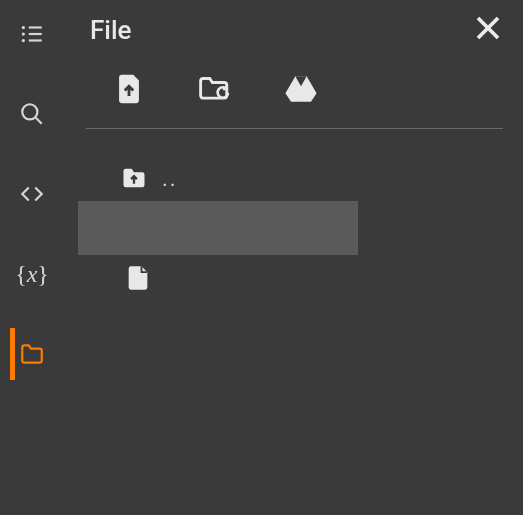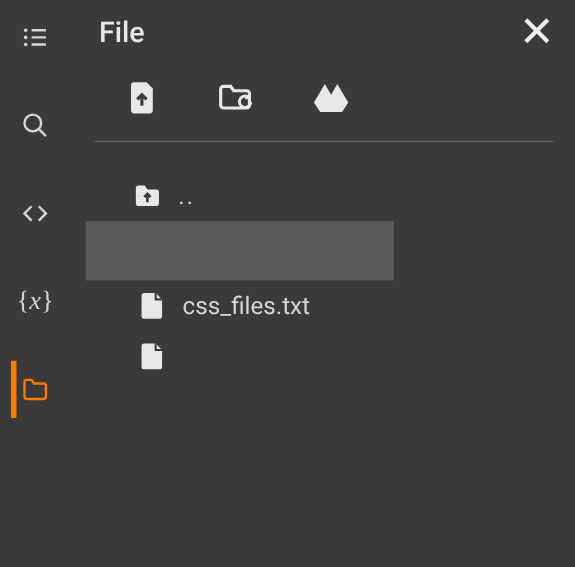--- a/index.html
+++ b/index.html
@@ -224,33 +224,24 @@
               <path d="M12 17 v-6 M9.5 13 l2.5 -2.5 l2.5 2.5" stroke="#3a3a3a" stroke-width="2" fill="none"></path>
             </svg>
         </span>
         <span class="up-dots">..</span>
       </div>
 
       <div class="tree-row selected">
         <span class="row-label"></span>
       </div>
 
+
       <div class="tree-row child">
         <span class="icon">
           <svg viewBox="0 0 24 24">
               <path d="M6 2 h9 l5 5 v13 a2 2 0 0 1 -2 2 H6 a2 2 0 0 1 -2 -2 V4 a2 2 0 0 1 2 -2 Z" fill="#e8e8e8" stroke="none"></path>
               <path d="M15 2 v5 h5" fill="none" stroke="#3a3a3a" stroke-width="1.6"></path>
             </svg>
         </span>
-        <span class="row-label">css_files.txt</span>
-      </div>
-
-      <div class="tree-row child">
-        <span class="icon">
-          <svg viewBox="0 0 24 24">
-              <path d="M6 2 h9 l5 5 v13 a2 2 0 0 1 -2 2 H6 a2 2 0 0 1 -2 -2 V4 a2 2 0 0 1 2 -2 Z" fill="#e8e8e8" stroke="none"></path>
-              <path d="M15 2 v5 h5" fill="none" stroke="#3a3a3a" stroke-width="1.6"></path>
-            </svg>
-        </span>
       </div>
     </div>
   </div>
 </div>
 
 </body></html>

